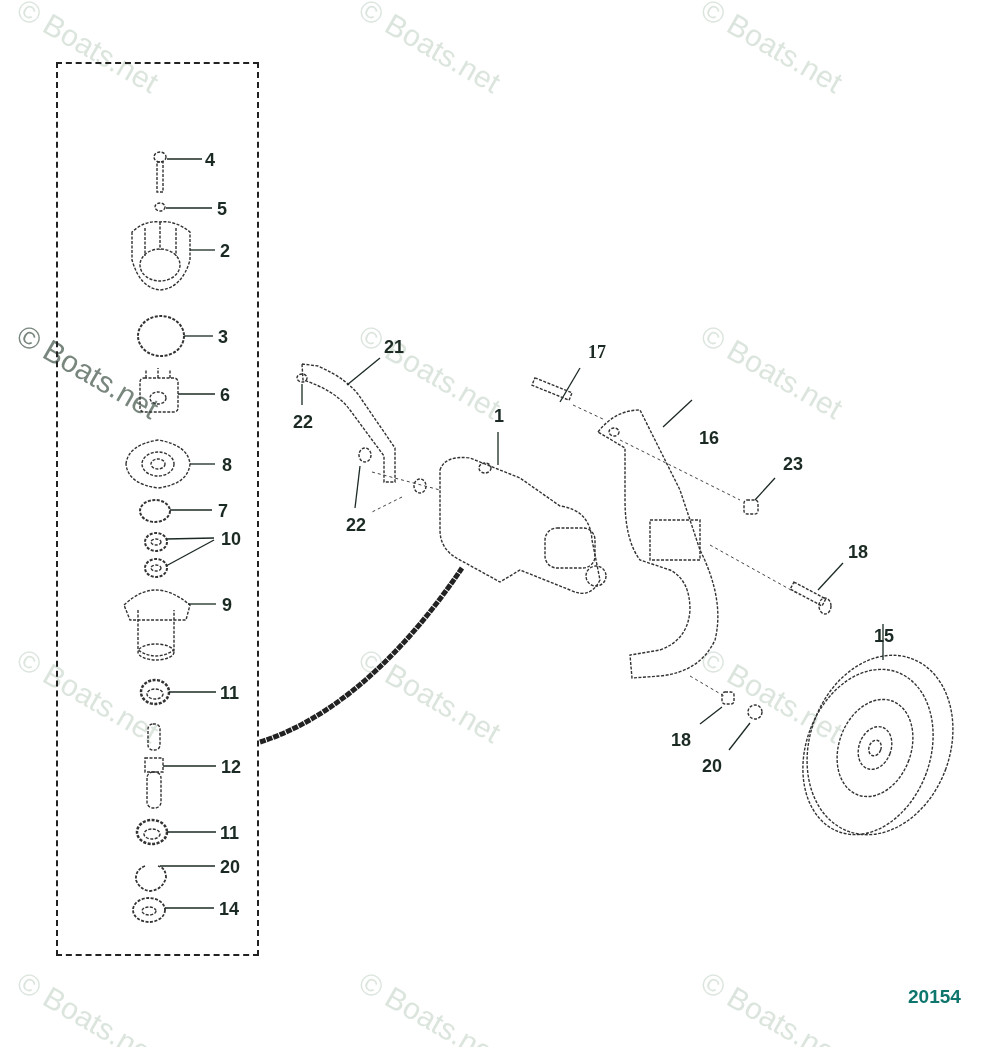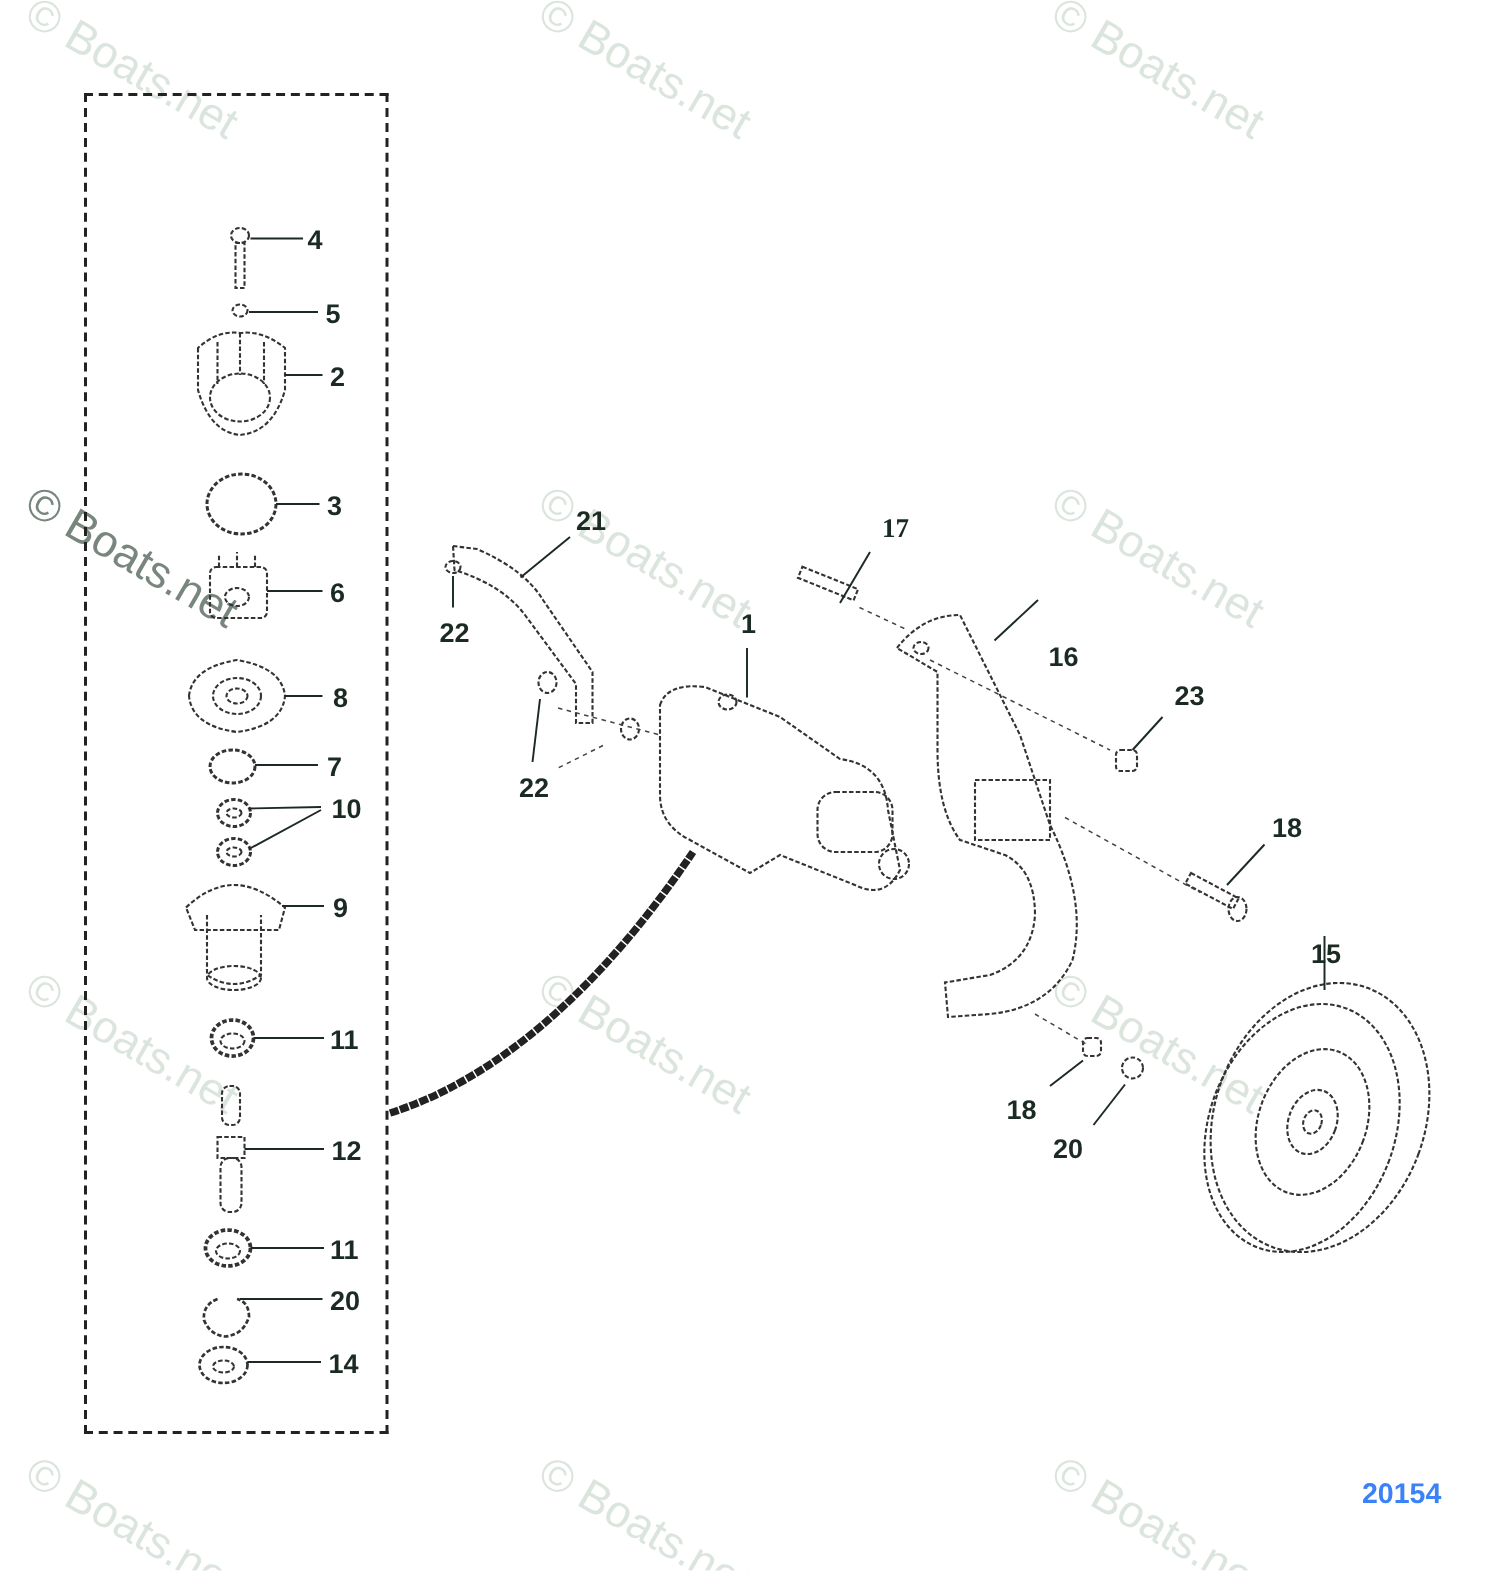--- a/index.html
+++ b/index.html
@@ -1,19 +1,19 @@
 <!DOCTYPE html>
 <html><head>
 <meta charset="utf-8">
 <style>
   html, body { margin:0; padding:0; background:#ffffff; }
   body { width:1004px; height:1047px; position:relative; overflow:hidden; font-family:"Liberation Sans", sans-serif; }
   .wm { position:absolute; color:#d8e3da; font-size:30px; font-family:"Liberation Sans", sans-serif; transform:rotate(30deg); transform-origin:left top; white-space:nowrap; opacity:0.9; }
   .lbl { position:absolute; font-family:"Liberation Sans", sans-serif; font-weight:bold; font-size:18px; color:#1b2a22; line-height:1; }
-  .code { position:absolute; font-family:"Liberation Sans", sans-serif; font-weight:bold; font-size:19px; color:#3b82f6; }
+  .code { position:absolute; font-family:"Liberation Sans", sans-serif; font-weight:bold; font-size:19px; color:#0f766e; }
   .frame { position:absolute; left:56px; top:62px; width:203px; height:894px; border:2px dashed #222; box-sizing:border-box; }
   svg { position:absolute; left:0; top:0; }
   .part { fill:none; stroke:#333; stroke-width:1.4; stroke-dasharray:3 1.5; }
   .lead { stroke:#1b2a22; stroke-width:1.3; }
   .ext { stroke:#444; stroke-width:1; stroke-dasharray:3 3; }
 </style>
 </head>
 <body>
 
 <div class="wm" style="left:28px;top:-8px;">© Boats.net</div>

